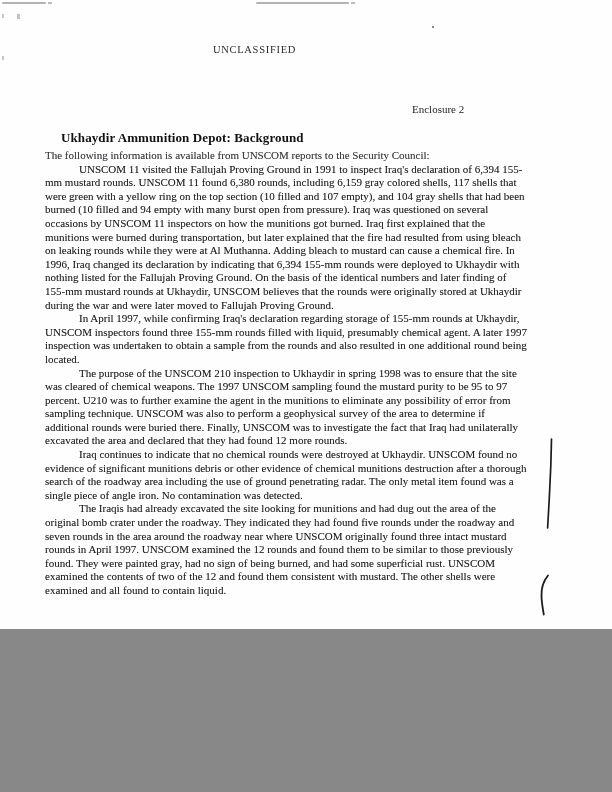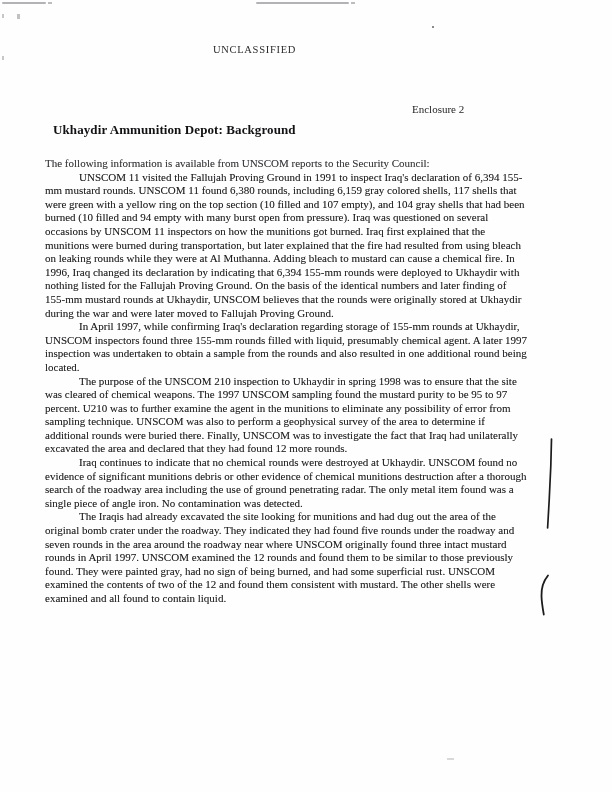--- a/index.html
+++ b/index.html
@@ -3,21 +3,21 @@
 <meta charset="utf-8">
 <style>
   html, body {
     margin: 0;
     padding: 0;
     background: #888;
   }
   .page {
     position: relative;
     width: 612px;
-    height: 792px;
+    height: 629px;
     margin: 0 auto;
     background: #fefefe;
     overflow: hidden;
     font-family: "Liberation Serif", "DejaVu Serif", serif;
     color: #1f1f1f;
   }
   
   .scan-bar {
     position: absolute;
     height: 2px;
@@ -52,21 +52,21 @@
     position: absolute;
     top: 103px;
     left: 412px;
     font-size: 11px;
     color: #262629;
   }
   .doc-title {
     position: absolute;
     top: 114px;
     left: 45px;
-    margin: 8px;
+    margin: 16px;
     font-size: 13px;
     font-weight: bold;
     letter-spacing: 0.1px;
     color: #121214;
   }
   .body-text {
     position: absolute;
     top: 149px;
     left: 45px;
     width: 483px;
@@ -75,21 +75,21 @@
     color: #222225;
     text-shadow: 0 0 0.4px rgba(30,30,30,0.35);
   }
   .body-text p {
     margin: 0;
   }
   .body-text p.para {
     text-indent: 34px;
   }
   .body-text p.intro {
-    margin-top: 8px;
+    margin-top: 0;
     text-indent: 0;
     color: #39393d;
   }
   
   .pen-line {
     position: absolute;
     left: 545px;
     top: 438px;
     width: 8px;
     height: 91px;

